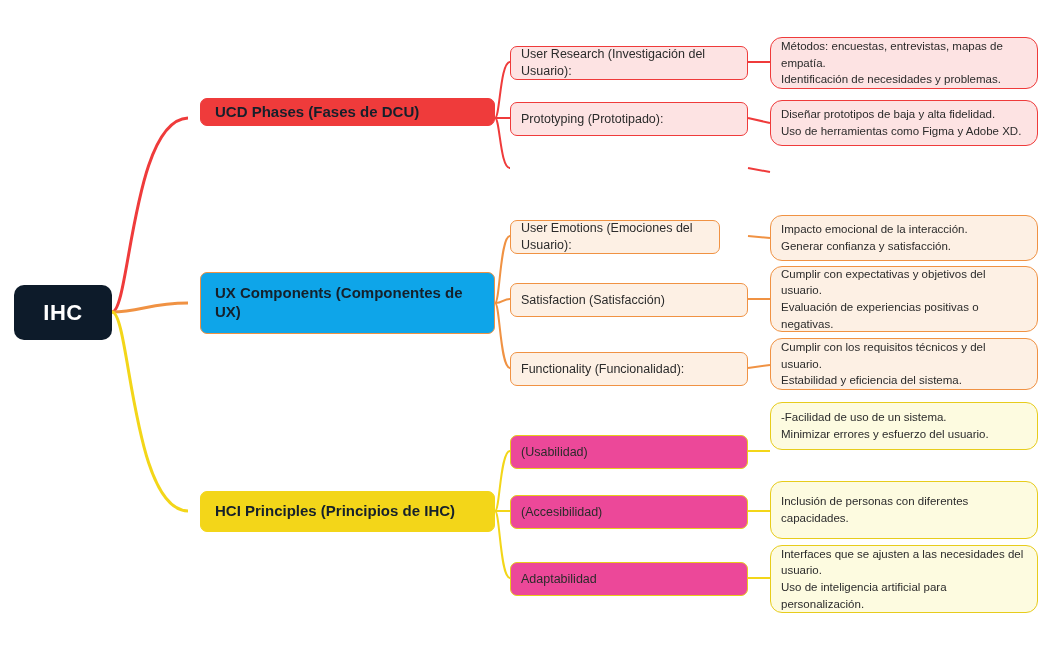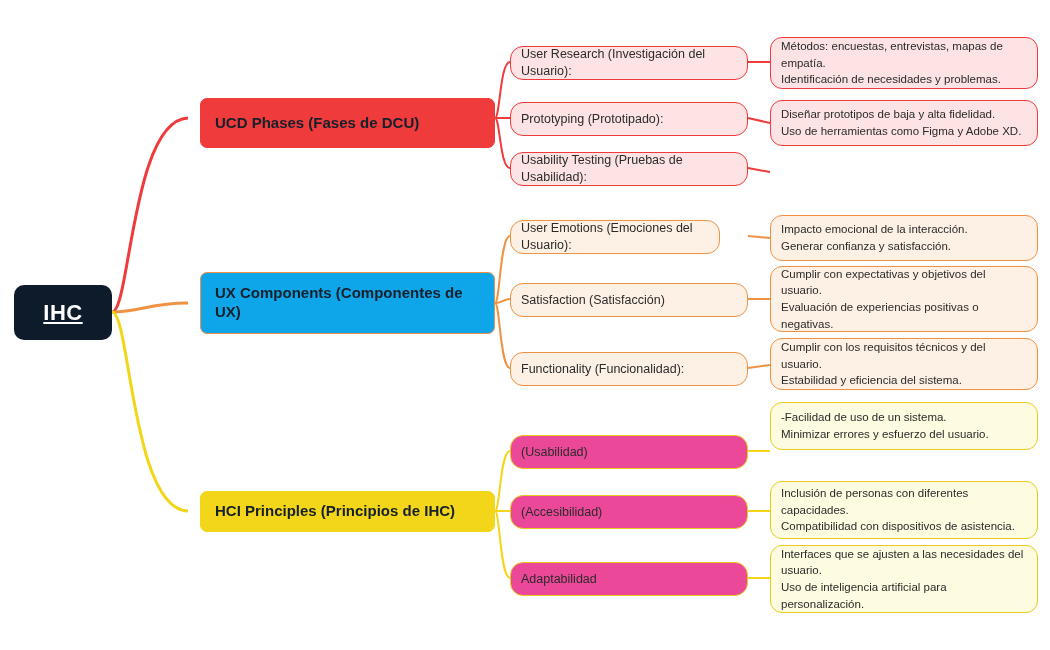--- a/index.html
+++ b/index.html
@@ -34,38 +34,37 @@
   }
   
   .root {
     background: #0d1b2a;
     color: #ffffff;
     border-radius: 10px;
     font-size: 22px;
     font-weight: bold;
     justify-content: center;
     letter-spacing: 0.5px;
-    text-decoration: underline;
   }
   
   .branch {
     border-radius: 7px;
     color: #15202b;
     font-size: 15px;
     font-weight: bold;
     padding: 8px 14px;
     line-height: 1.25;
   }
   .branch.red    { background: #ef3b3b; border: 1px solid #ef3b3b; }
   .branch.orange { background: #0ea5e9; border: 1px solid #f09243; }
   .branch.yellow { background: #f3d619; border: 1px solid #f3d619; }
 
   
   .leaf {
-    border-radius: 13px;
+    border-radius: 7px;
     font-size: 12.5px;
     color: #2b2b2b;
     padding: 16px 10px;
     line-height: 1.35;
     background: #ffffff;
   }
   .leaf.red    { border: 1.4px solid #ef3b3b; background: #fde3e3; }
   .leaf.orange { border: 1.4px solid #f09243; background: #fdf0e4; }
   .leaf.yellow { border: 1.4px solid #e7cc1c; background: #ec4899; }
 
@@ -116,21 +115,21 @@
 
     <path d="M748 451 L 770 451" fill="none" stroke="#f3d619" stroke-width="2"></path>
     <path d="M748 511 L 770 511" fill="none" stroke="#f3d619" stroke-width="2"></path>
     <path d="M748 578 L 770 578" fill="none" stroke="#f3d619" stroke-width="2"></path>
   </svg>
 
   <div class="node root" style="left:14px; top:285px; width:98px; height:55px;">
     <span>IHC</span>
   </div>
 
-  <div class="node branch red" style="left:200px; top:98px; width:295px; height:50px;text-align:center;">
+  <div class="node branch red" style="left:200px; top:98px; width:295px; height:28px;text-align:center;">
     <span>UCD Phases (Fases de DCU)</span>
   </div>
 
   <div class="node leaf red" style="left:510px; top:46px; width:238px; height:32px;">
     <span>User Research (Investigación del Usuario):</span>
   </div>
   <div class="node detail red" style="left:770px; top:37px; width:268px; height:52px;">
     <div>
       <span class="line">Métodos: encuestas, entrevistas, mapas de empatía.</span>
       <span class="line">Identificación de necesidades y problemas.</span>
@@ -140,23 +139,20 @@
   <div class="node leaf red" style="left:510px; top:102px; width:238px; height:32px;">
     <span>Prototyping (Prototipado):</span>
   </div>
   <div class="node detail red" style="left:770px; top:100px; width:268px; height:46px;">
     <div>
       <span class="line">Diseñar prototipos de baja y alta fidelidad.</span>
       <span class="line">Uso de herramientas como Figma y Adobe XD.</span>
     </div>
   </div>
 
-  <div class="node leaf red" style="left:510px; top:152px; width:238px; height:32px;">
-    <span>Usability Testing (Pruebas de Usabilidad):</span>
-  </div>
 
   <div class="node branch orange" style="left:200px; top:272px; width:295px; height:62px;">
     <span>UX Components (Componentes de UX)</span>
   </div>
 
   <div class="node leaf orange" style="left:510px; top:220px; width:210px; height:32px;">
     <span>User Emotions (Emociones del Usuario):</span>
   </div>
   <div class="node detail orange" style="left:770px; top:215px; width:268px; height:46px;">
     <div>
@@ -198,21 +194,20 @@
       <span class="line">Minimizar errores y esfuerzo del usuario.</span>
     </div>
   </div>
 
   <div class="node leaf yellow" style="left:510px; top:495px; width:238px; height:32px;">
     <span>(Accesibilidad)</span>
   </div>
   <div class="node detail yellow" style="left:770px; top:481px; width:268px; height:58px;">
     <div>
       <span class="line">Inclusión de personas con diferentes capacidades.</span>
-      <span class="line">Compatibilidad con dispositivos de asistencia.</span>
     </div>
   </div>
 
   <div class="node leaf yellow" style="left:510px; top:562px; width:238px; height:32px;">
     <span>Adaptabilidad</span>
   </div>
   <div class="node detail yellow" style="left:770px; top:545px; width:268px; height:68px;">
     <div>
       <span class="line">Interfaces que se ajusten a las necesidades del usuario.</span>
       <span class="line">Uso de inteligencia artificial para personalización.</span>

